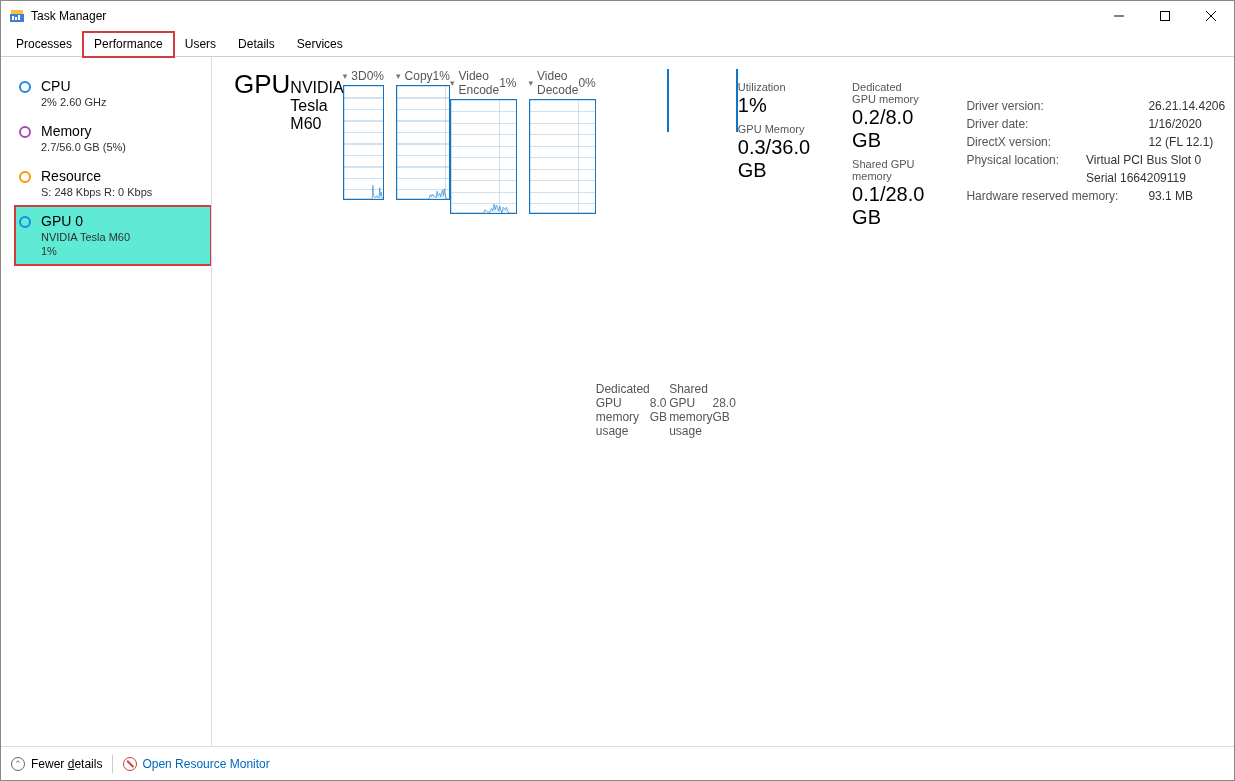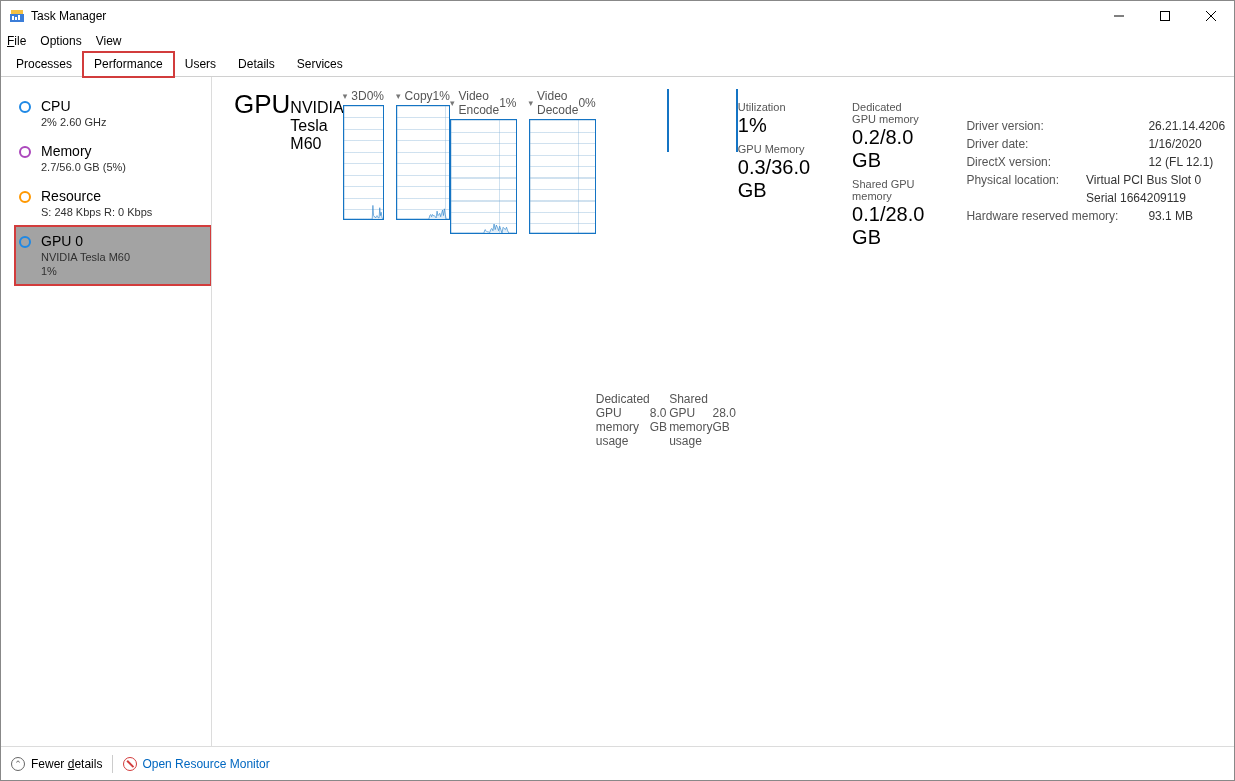--- a/index.html
+++ b/index.html
@@ -92,21 +92,21 @@
     margin-top: 3px;
     flex-shrink: 0;
   }
   .glyph.cpu    { border-color:#1e88e5; }
   .glyph.mem    { border-color:#ab47bc; }
   .glyph.eth    { border-color:#ff9800; }
   .glyph.gpu    { border-color:#1e88e5; }
   .side-item .lbl { font-size: 14px; line-height: 17px; }
   .side-item .sub { font-size: 11px; color:#303030; line-height: 14px; }
   .side-item.selected {
-    background: #a3a3a3;
+    background: #5eead4;
     outline: 2px solid #d23c3c;
     outline-offset: -1px;
   }
   .content {
     flex: 1; padding: 12px 22px 0 22px;
     display: flex; flex-direction: row;
     min-width: 0;
   }
   .hdr {
     display:flex; justify-content: space-between; align-items: baseline;
@@ -210,25 +210,20 @@
         </svg>
       </div>
     <div>
         <svg width="10" height="10">
           <line x1="0" y1="0" x2="10" y2="10" stroke="#000"></line>
           <line x1="10" y1="0" x2="0" y2="10" stroke="#000"></line>
         </svg>
       </div>
   </div>
 
-  <div class="menubar">
-    <span><span class="ul">F</span>ile</span>
-    <span>Options</span>
-    <span>View</span>
-  </div>
 
   <div class="tabs-row">
     <div class="tab">Processes</div>
     <div class="tab active highlight">Performance</div>
     <div class="tab">Users</div>
     <div class="tab">Details</div>
     <div class="tab">Services</div>
   </div>
 
   <div class="body">

